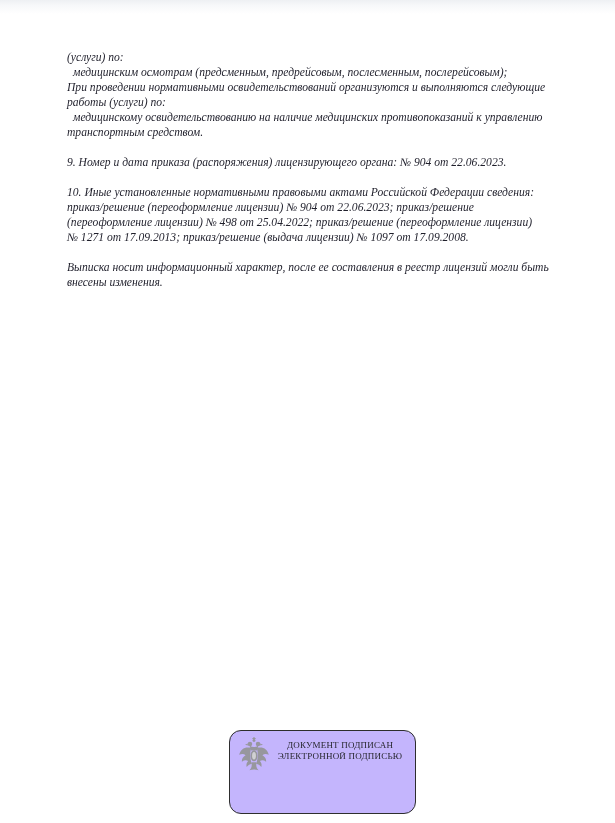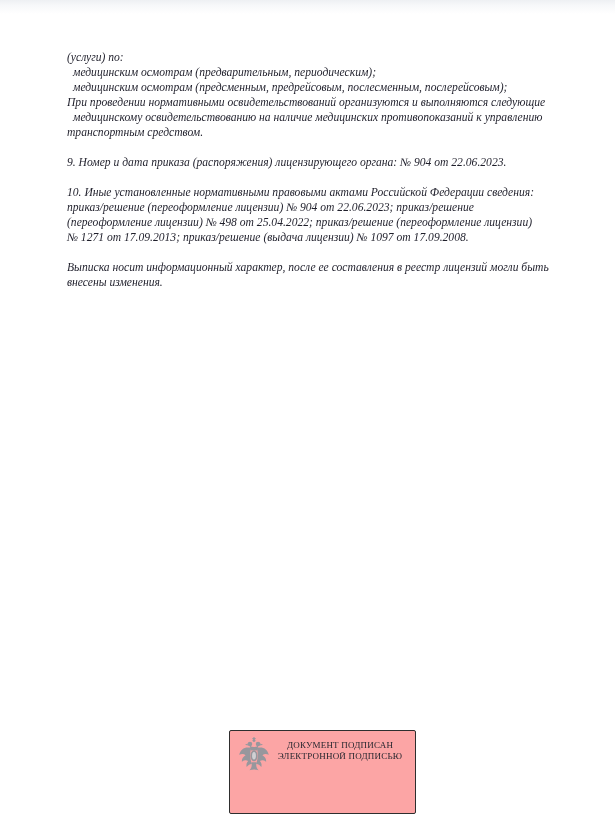--- a/index.html
+++ b/index.html
@@ -25,23 +25,23 @@
   .para { margin: 0 0 15px 0; font-style: italic; }
   .line { white-space: nowrap; }
   .line.indent { padding-left: 6px; }
 
   
   .stamp {
     position: absolute;
     left: 229px; top: 730px;
     width: 187px; height: 84px;
     border: 1.2px solid #2e2e2e;
-    border-radius: 2px;
+    border-radius: 12px;
     box-sizing: border-box;
-    background: #fca5a5;
+    background: #c4b5fd;
   }
   .stamp-head {
     display: flex;
     align-items: flex-start;
     height: 38px;
     padding: 5px 6px 0 7px;
     box-sizing: content-box;
   }
   .emblem { flex: 0 0 auto; width: 34px; height: 37px; display: block; }
   .stamp-title {
@@ -64,23 +64,23 @@
 </style>
 </head>
 <body>
 
 <div class="page">
   <div class="top-shade"></div>
 
   <div class="content">
     <div class="para">
       <div class="line">(услуги) по:</div>
-      <div class="line indent">медицинским осмотрам (предварительным, периодическим);</div>
       <div class="line indent">медицинским осмотрам (предсменным, предрейсовым, послесменным, послерейсовым);</div>
       <div class="line">При проведении нормативными освидетельствований организуются и выполняются следующие</div>
+      <div class="line">работы (услуги) по:</div>
       <div class="line indent">медицинскому освидетельствованию на наличие медицинских противопоказаний к управлению</div>
       <div class="line">транспортным средством.</div>
     </div>
 
     <div class="para">
       <div class="line">9. Номер и дата приказа (распоряжения) лицензирующего органа: № 904 от 22.06.2023.</div>
     </div>
 
     <div class="para">
       <div class="line">10. Иные установленные нормативными правовыми актами Российской Федерации сведения:</div>

